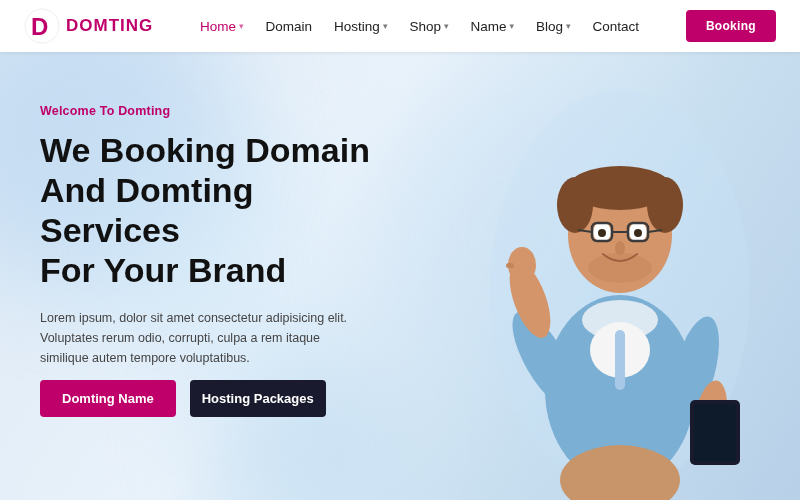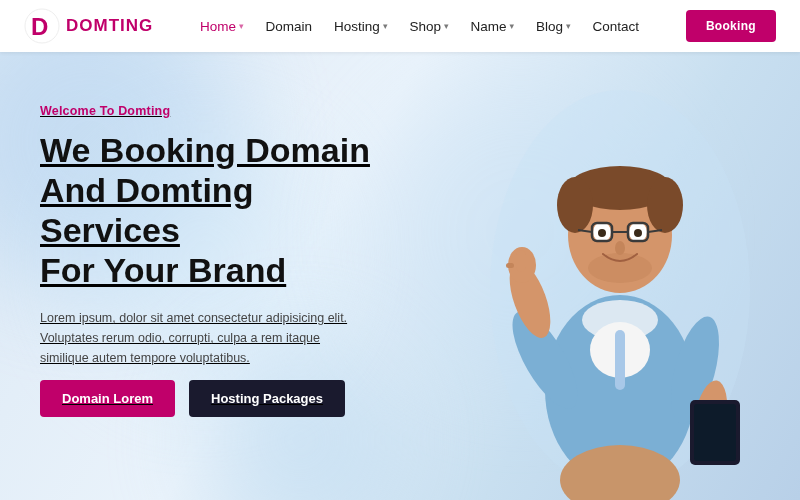--- a/index.html
+++ b/index.html
@@ -94,21 +94,20 @@
     .bc2 { width: 250px; height: 250px; background: #d0e8f8; top: 80px; left: 80px; }
     .bc3 { width: 200px; height: 200px; background: #b8d8f0; bottom: -40px; left: 200px; }
     .bc4 { width: 320px; height: 320px; background: #c5dff5; top: 20px; right: 120px; opacity: 0.3; }
 
     
     .hero-content {
       position: relative;
       z-index: 3;
       padding: 52px 40px 0 40px;
       max-width: 420px;
-      text-decoration: underline;
     }
     .hero-welcome {
       font-size: 12.5px;
       font-weight: 600;
       color: #c0006a;
       margin-bottom: 12px;
       letter-spacing: 0.2px;
     }
     .hero-title {
       font-size: 34px;
@@ -137,21 +136,21 @@
       padding: 11px 22px;
       font-size: 13px;
       font-weight: 600;
       cursor: pointer;
     }
     .btn-hosting {
       background: #1a1a2e;
       color: #fff;
       border: none;
       border-radius: 4px;
-      padding: 11px 22px;
+      padding: 11px 12px;
       font-size: 13px;
       font-weight: 600;
       cursor: pointer;
     }
 
     
     .hero-person {
       position: absolute;
       right: 30px;
       bottom: 0;
@@ -232,21 +231,21 @@
     <p class="hero-welcome">Welcome To Domting</p>
     <h1 class="hero-title">
       <span>We Booking Domain</span><br>
       <span>And Domting Services</span><br>
       <span>For Your Brand</span>
     </h1>
     <p class="hero-desc">
       <span>Lorem ipsum, dolor sit amet consectetur adipisicing elit. Voluptates rerum odio, corrupti, culpa a rem itaque similique autem tempore voluptatibus.</span>
     </p>
     <div class="hero-buttons">
-      <button class="btn-domain">Domain Lorem</button>
+      <button class="btn-domain">Domting Name</button>
       <button class="btn-hosting">Hosting Packages</button>
     </div>
   </div>
 
   <div class="hero-person">
     <svg viewBox="0 0 300 420" width="300" height="420">
 
       <ellipse cx="150" cy="210" rx="130" ry="200" fill="rgba(200,225,245,0.35)"></ellipse>
 
       <ellipse cx="150" cy="310" rx="75" ry="95" fill="#7bafd4"></ellipse>

